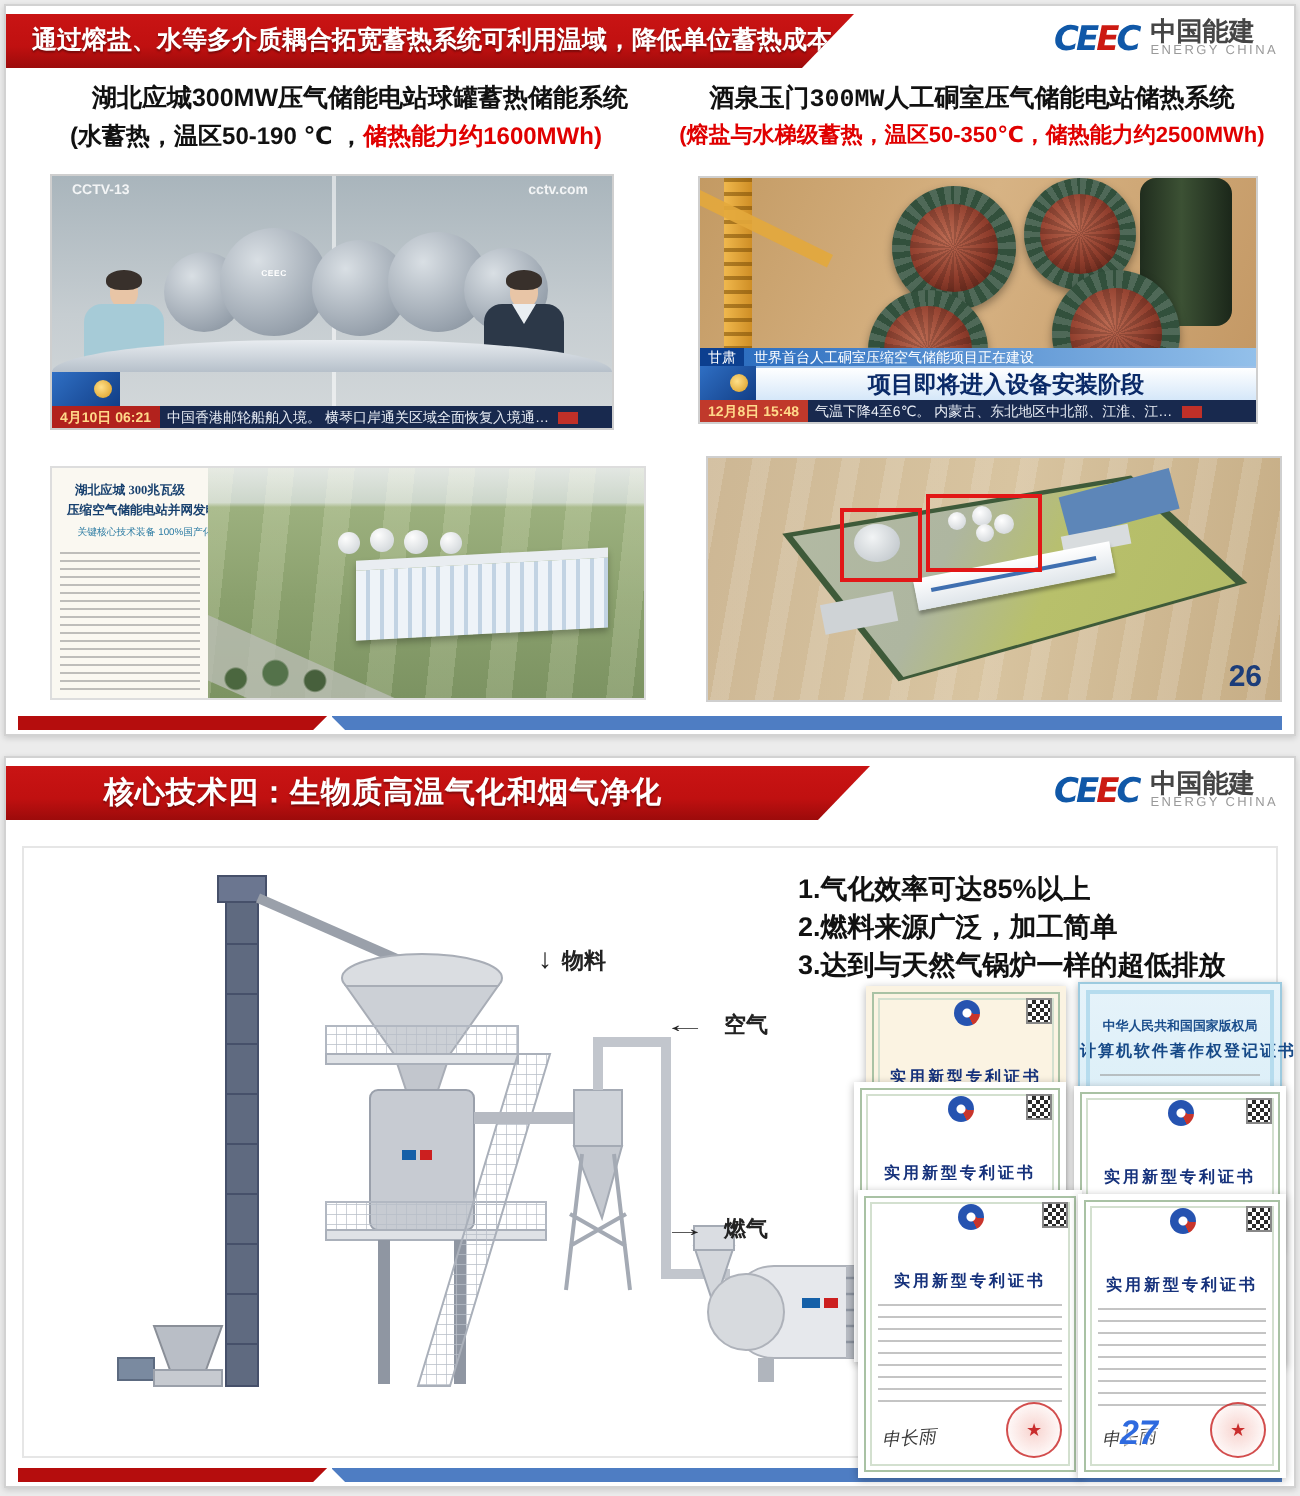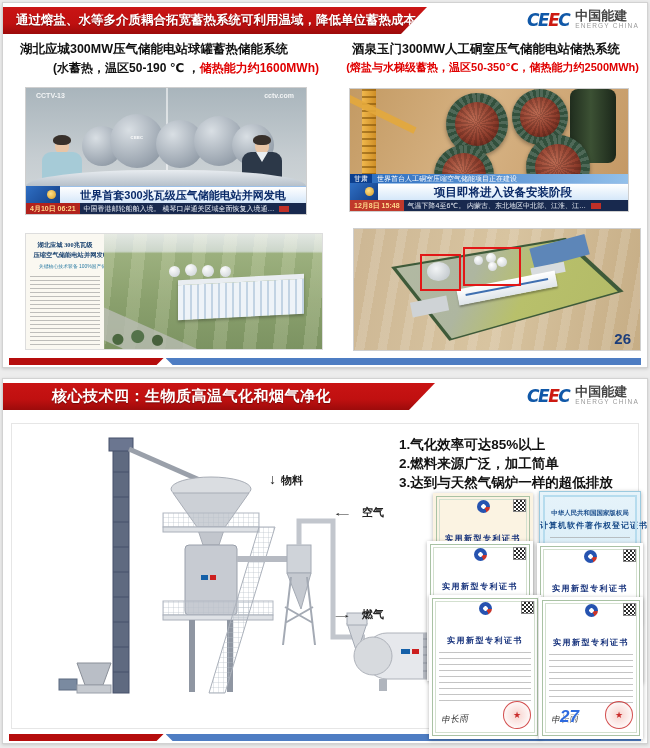--- a/index.html
+++ b/index.html
@@ -20,22 +20,22 @@
   .logo{position:absolute;right:8px;top:6px;display:flex;align-items:center;gap:6px;}
   .lg-letters{font-family:"DejaVu Sans",sans-serif;font-weight:900;font-style:italic;
               font-size:17px;letter-spacing:-1.5px;}
   .lb{color:#1058a8;} .lr{color:#cc1a12;}
   .lg-cn{font-size:13px;font-weight:bold;color:#454545;line-height:13px;}
   .lg-en{font-size:6.5px;color:#9a9a9a;letter-spacing:1.2px;line-height:8px;}
 
   
   .col-title{position:absolute;top:38px;font-size:12.5px;font-weight:bold;color:#111;
              text-align:center;white-space:nowrap;}
-  .t-left{left:0;width:302px;} .t-right{left:330px;width:306px;}
-  .col-sub{position:absolute;top:57px;font-size:12px;font-weight:bold;text-align:right;white-space:nowrap;}
+  .t-left{left:26px;width:302px;} .t-right{left:330px;width:306px;font-family:Liberation Mono, monospace;}
+  .col-sub{position:absolute;top:57px;font-size:12px;font-weight:bold;text-align:center;white-space:nowrap;}
   .s-left{left:14px;width:302px;color:#111;} .s-right{left:330px;width:306px;font-size:11px;}
   .red{color:#e00000;}
 
   
   .news1{position:absolute;left:22px;top:84px;width:280px;height:126px;overflow:hidden;
          background:linear-gradient(180deg,#a9b5bc 0%,#c6cdd1 55%,#d4d9db 100%);border:1px solid #cfcfcf;}
   .seam{position:absolute;left:50%;top:0;bottom:0;width:2px;background:rgba(255,255,255,.55);}
   .wm{position:absolute;font-size:7px;color:rgba(255,255,255,.85);font-weight:bold;}
   .wm-l{left:10px;top:4px;} .wm-r{right:12px;top:4px;}
   .tanks{position:absolute;left:56px;top:22px;width:190px;height:66px;}
@@ -252,21 +252,20 @@
         <div class="a-head"></div>
         <div class="a-body"></div>
       </div>
     <div class="anchor am">
         <div class="a-head"></div>
         <div class="a-body"></div>
       </div>
     <div class="desk"></div>
     <div class="hline">
       <div class="h-dec"></div>
-      <div class="h-txt">世界首套300兆瓦级压气储能电站并网发电</div>
     </div>
     <div class="ticker">
       <div class="tk-time">4月10日 06:21</div>
       <div class="tk-txt">
         <span>中国香港邮轮船舶入境。 横琴口岸通关区域全面恢复入境通…</span>
         <span class="tk-dot"></span>
       </div>
     </div>
   </div>
 

